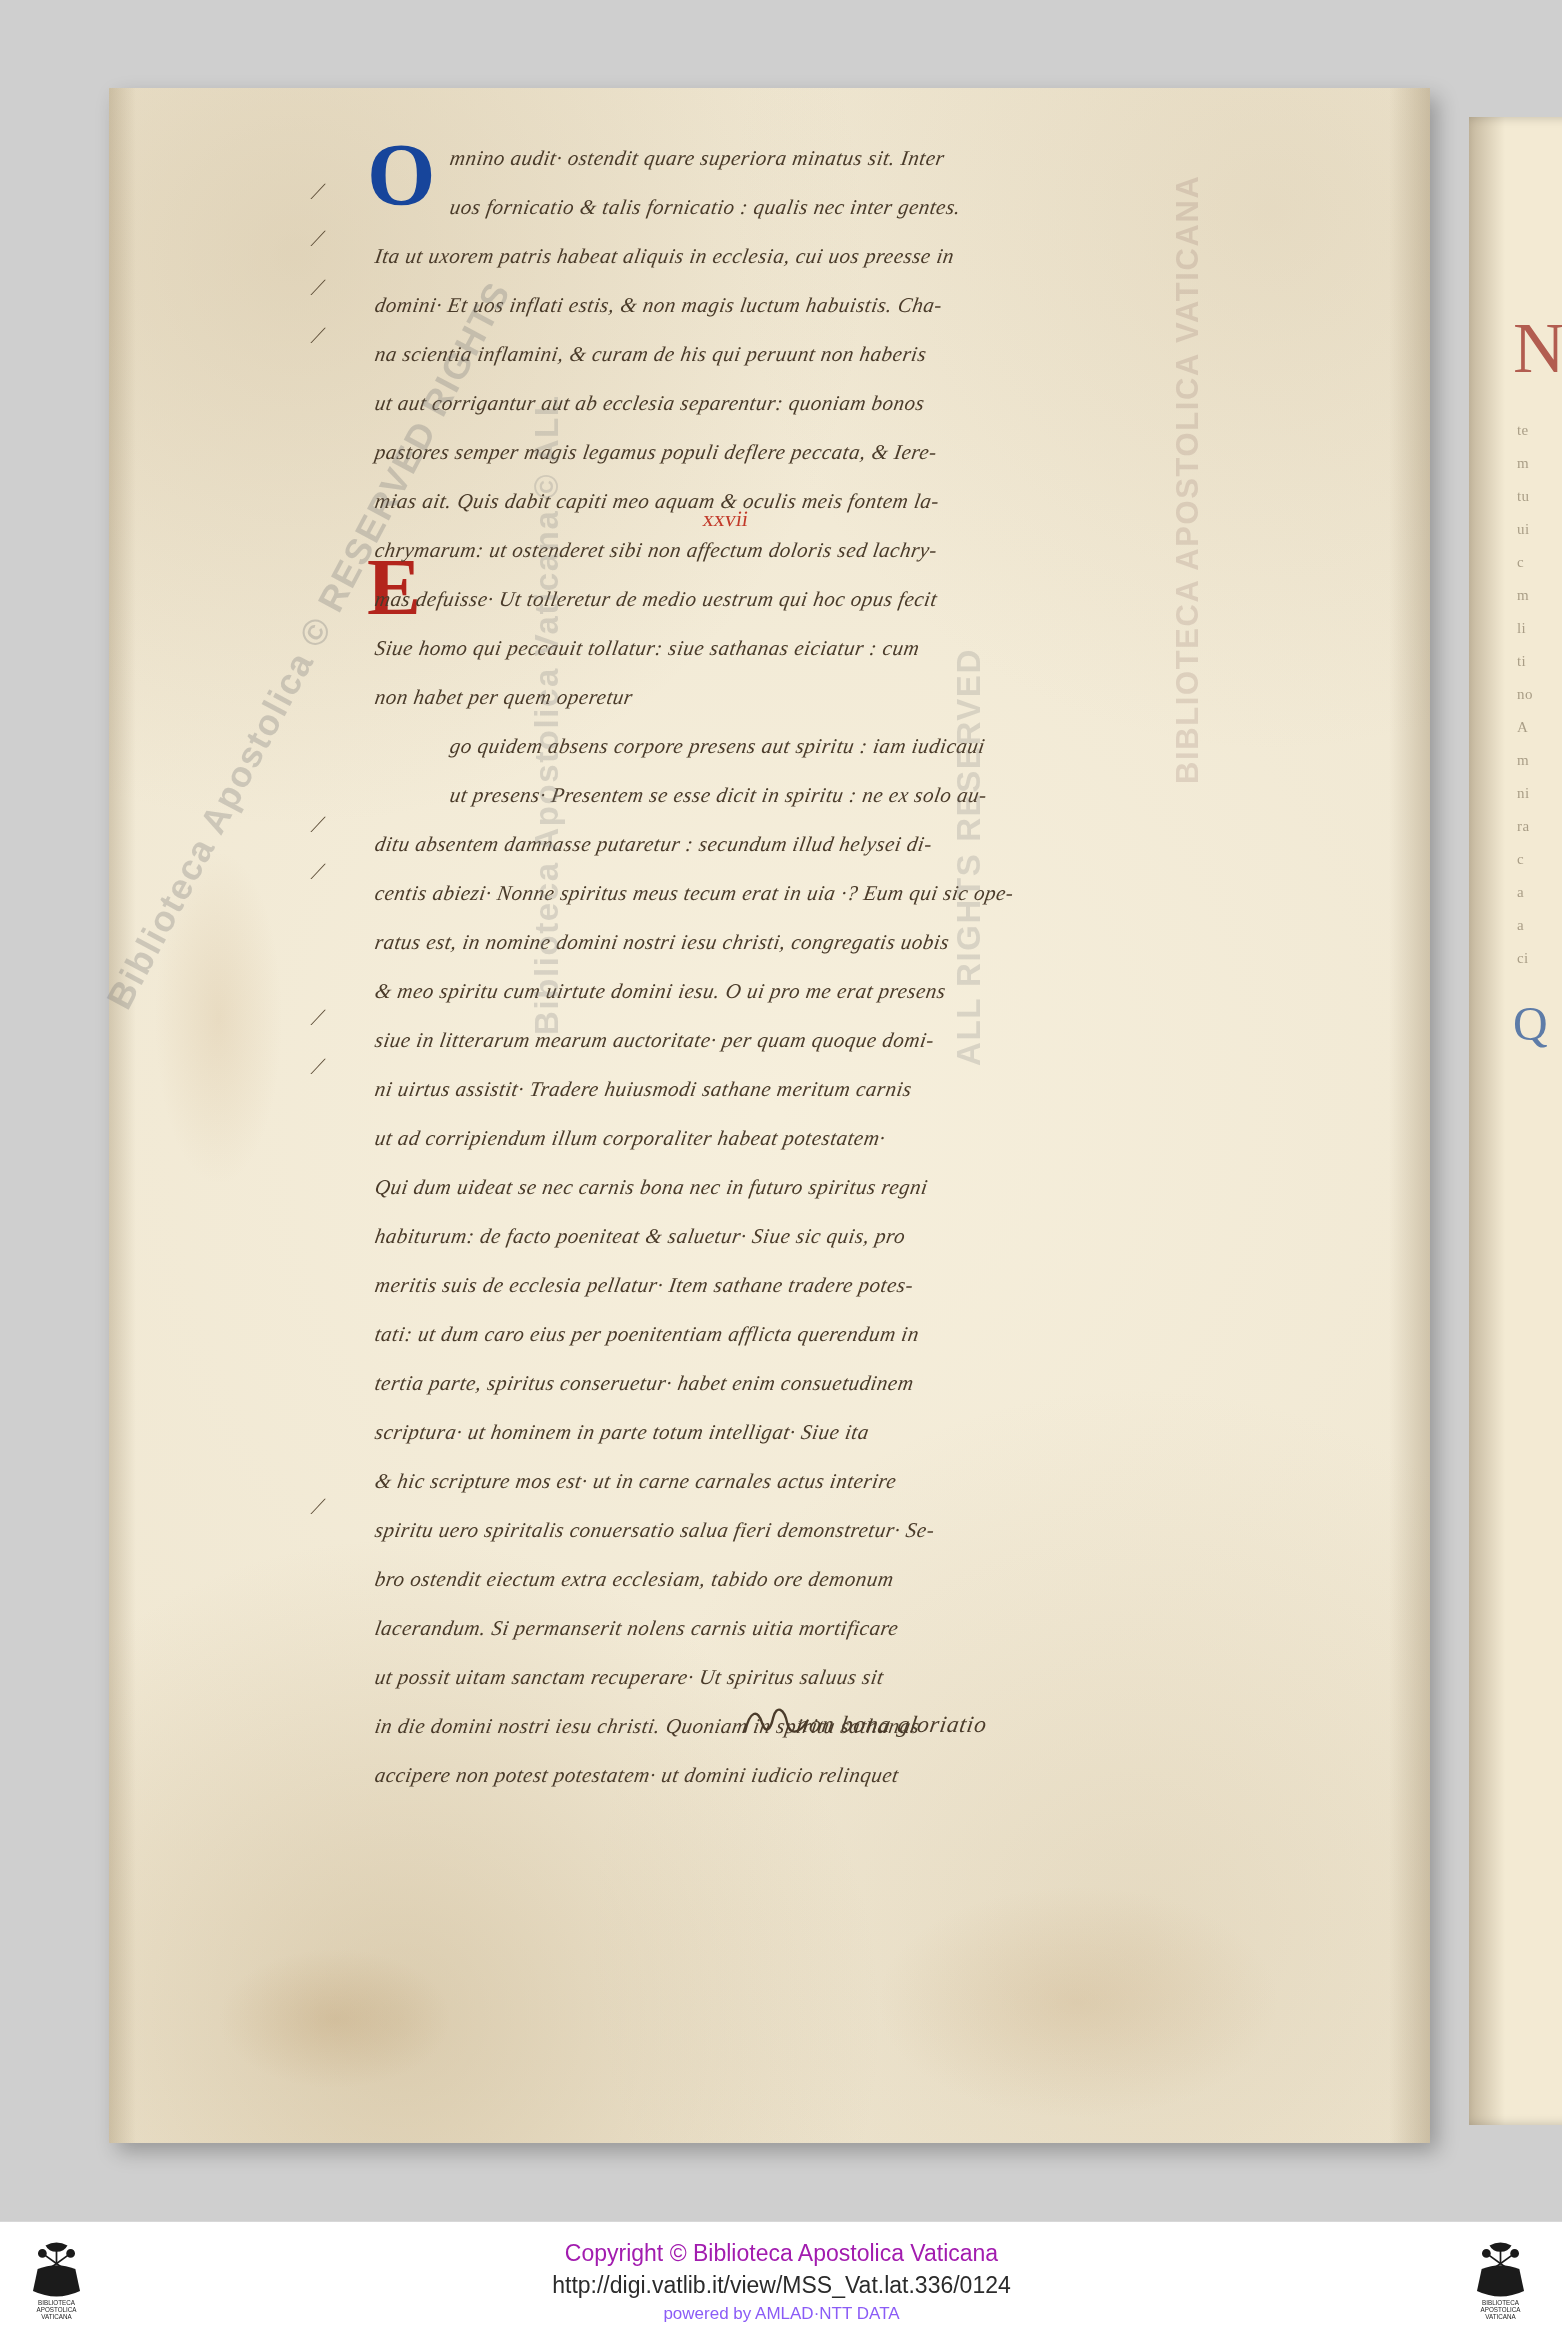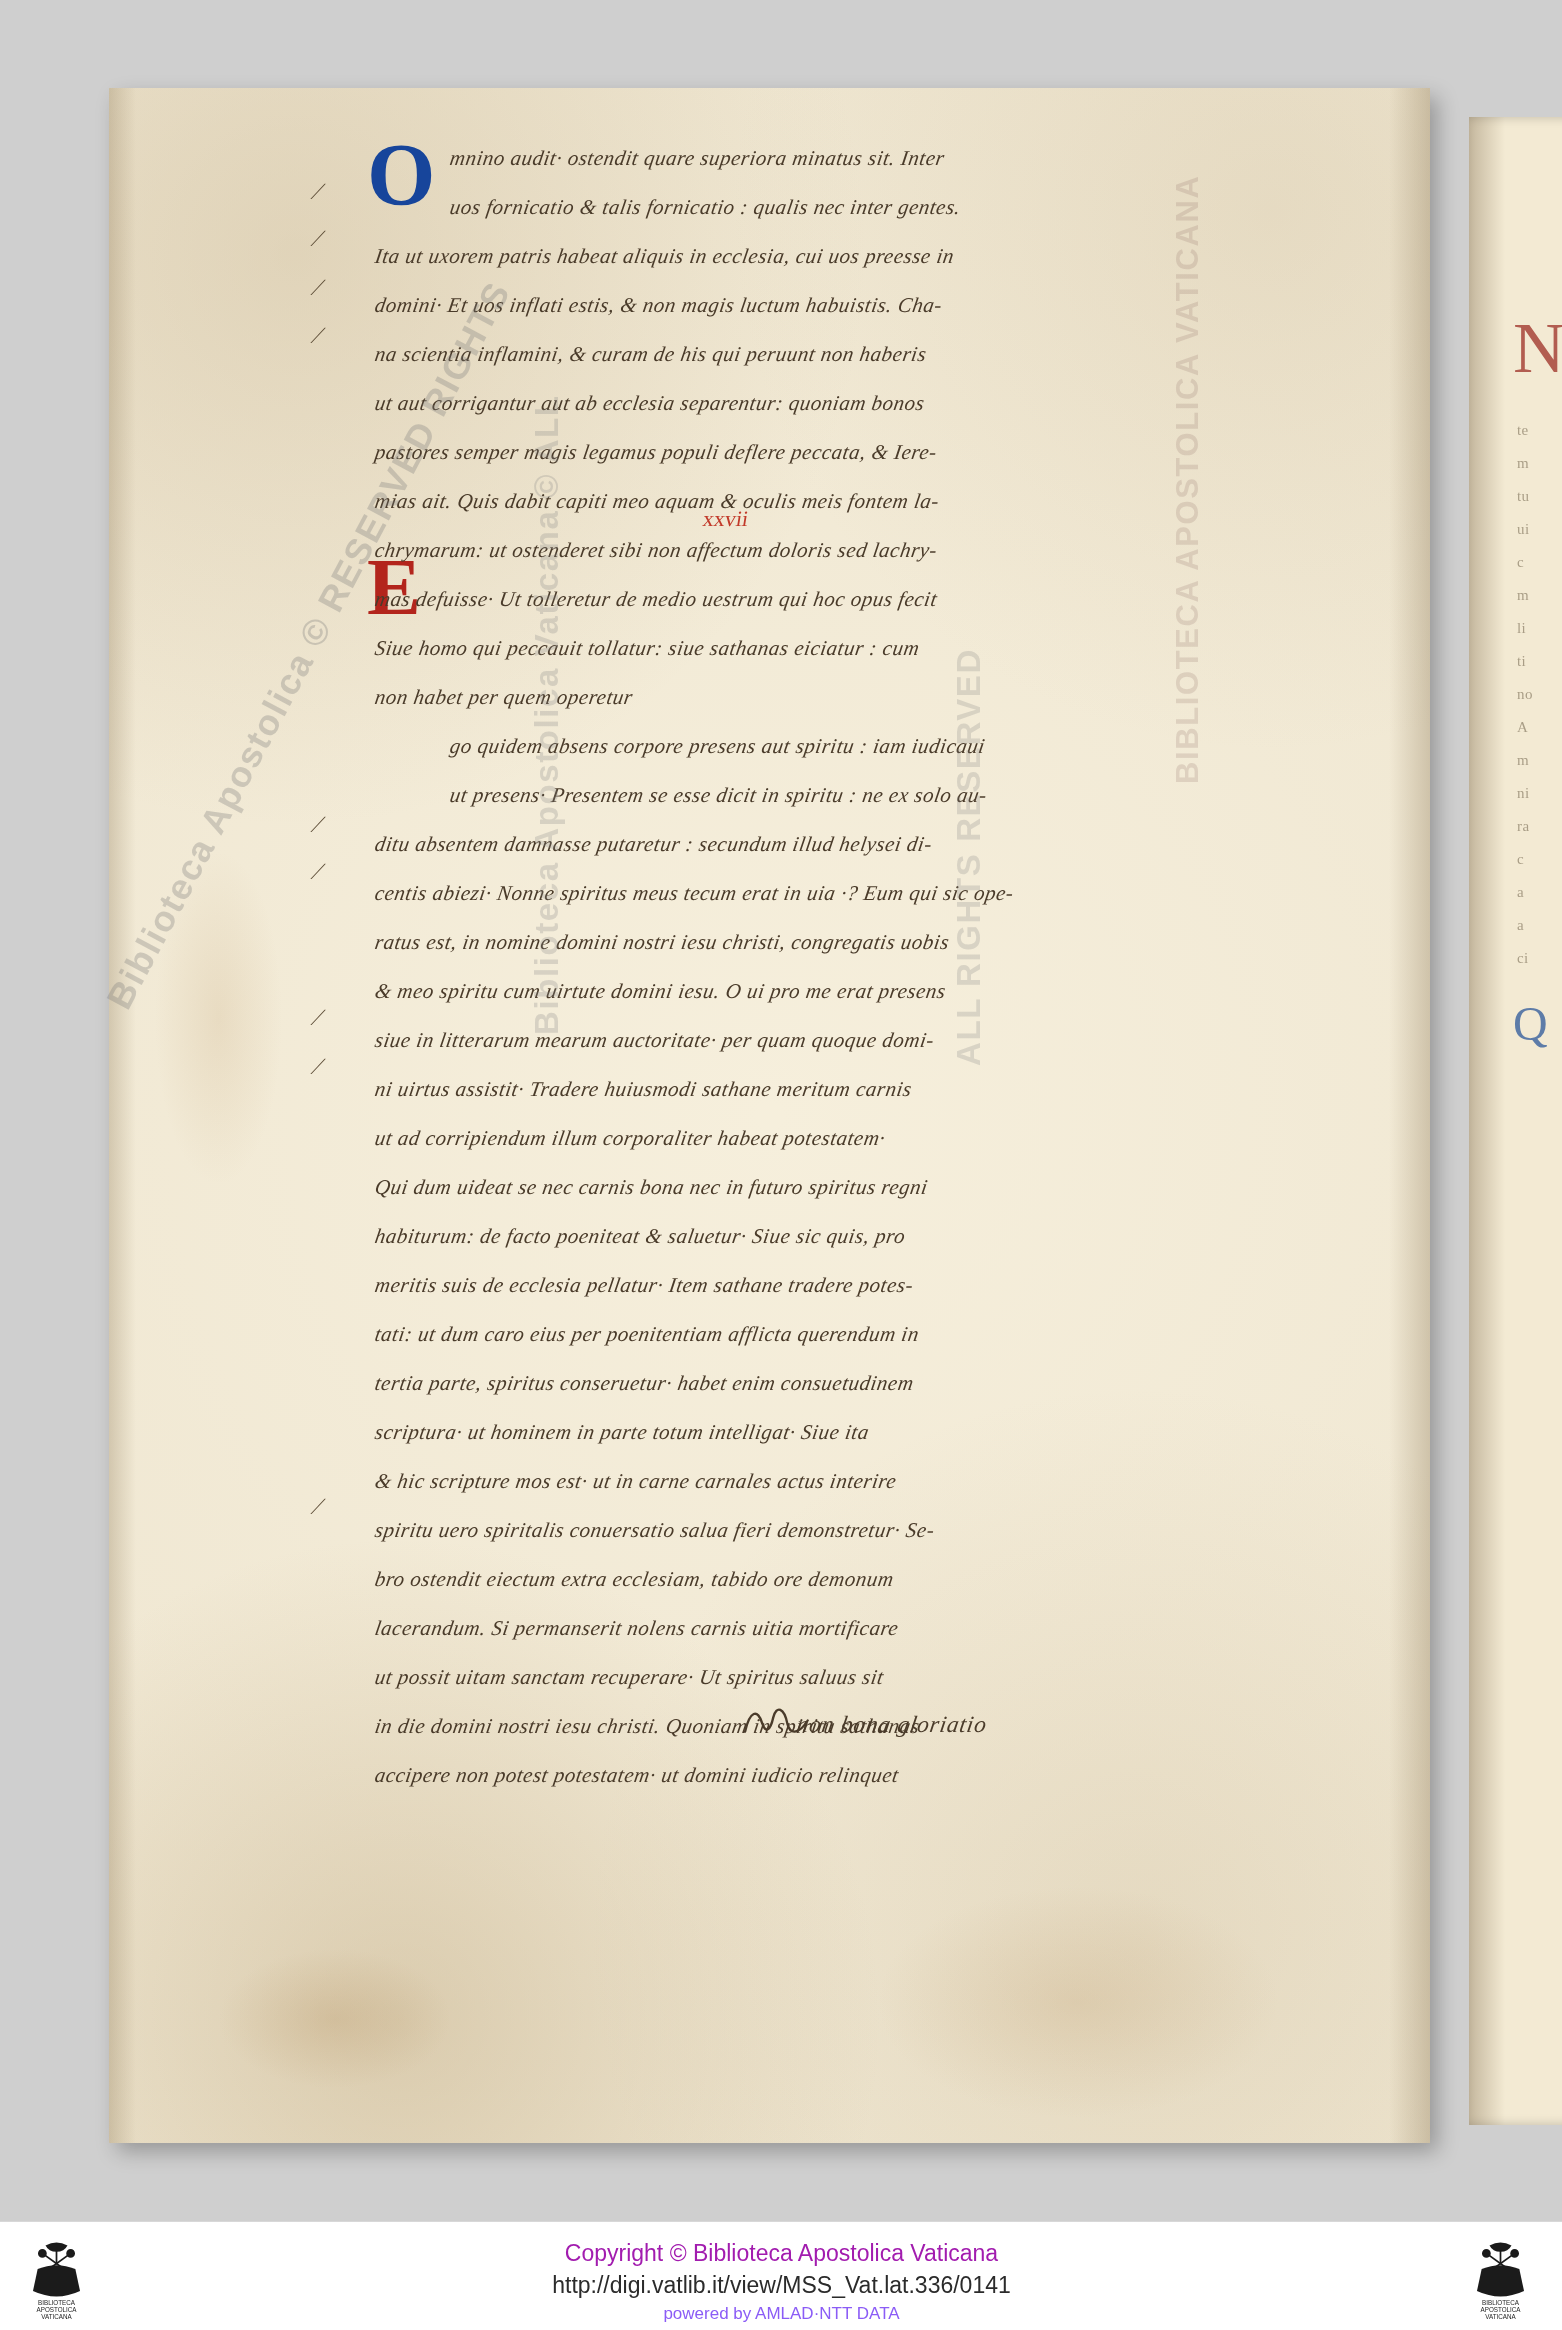--- a/index.html
+++ b/index.html
@@ -481,21 +481,21 @@
         <path d="M44 16 q14 -8 28 0 q-4 8 -14 8 q-10 0 -14 -8 z" fill="#1b1b1b" stroke="none"></path>
       </g>
       <text x="58" y="92" text-anchor="middle" font-family="Liberation Sans, sans-serif" font-size="8" fill="#1b1b1b">BIBLIOTECA</text>
       <text x="58" y="101" text-anchor="middle" font-family="Liberation Sans, sans-serif" font-size="8" fill="#1b1b1b">APOSTOLICA</text>
       <text x="58" y="110" text-anchor="middle" font-family="Liberation Sans, sans-serif" font-size="8" fill="#1b1b1b">VATICANA</text>
     </svg>
   </div>
 
   <div id="footer-center">
     <div class="copyright">Copyright © Biblioteca Apostolica Vaticana</div>
-    <a class="url" href="#">http://digi.vatlib.it/view/MSS_Vat.lat.336/0141</a>
+    <a class="url" href="#">http://digi.vatlib.it/view/MSS_Vat.lat.336/0124</a>
     <div class="powered">powered by AMLAD·NTT DATA</div>
   </div>
 
   <div class="crest" id="crest-right">
     <svg viewBox="0 0 116 116" width="91" height="91">
       <g fill="none" stroke="#1b1b1b" stroke-width="2.2">
         <path d="M58 16 L58 40"></path>
         <path d="M40 26 L76 52"></path>
         <path d="M76 26 L40 52"></path>
         <circle cx="40" cy="26" r="4.5" fill="#1b1b1b"></circle>

